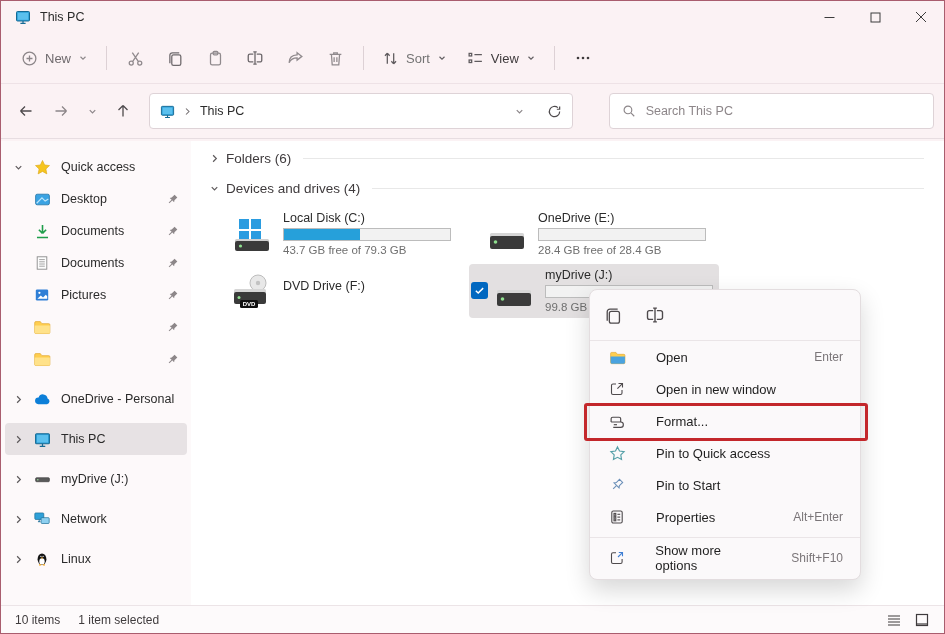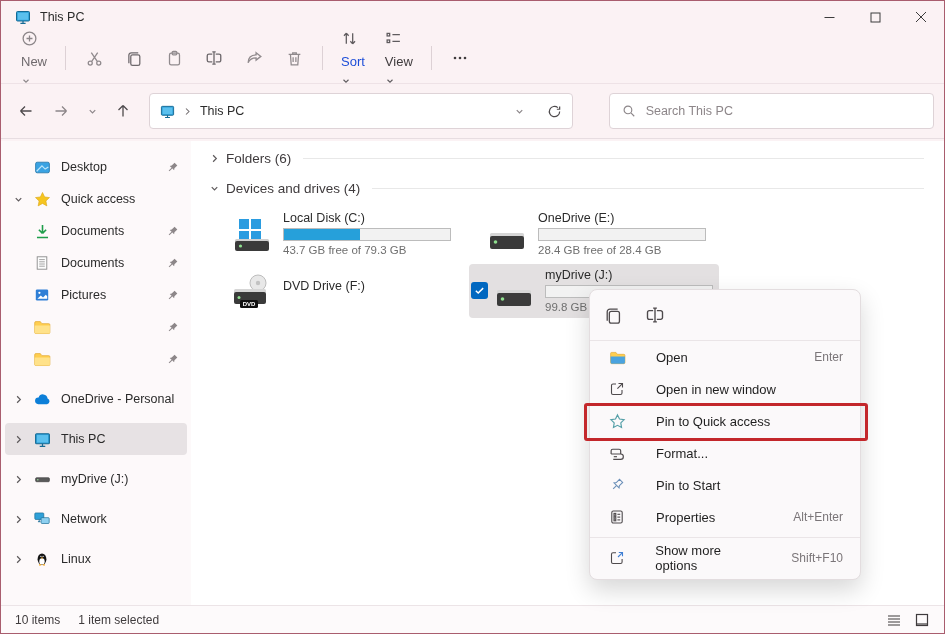--- a/index.html
+++ b/index.html
@@ -9,21 +9,21 @@
             border:1px solid #a95d6e; overflow:hidden; color:#1b1b1b; font-size:13px; }
 
   
   .titlebar { height:32px; display:flex; align-items:center; padding-left:14px; gap:9px; }
   .titlebar .app-title { font-size:12.5px; color:#2b2b2b; }
   .win-controls { position:absolute; top:0; right:0; height:32px; display:flex; }
   .win-btn { width:46px; height:32px; display:flex; align-items:center; justify-content:center; color:#3c3c3c; }
 
   
   .toolbar { height:51px; display:flex; align-items:center; padding:0 10px; border-bottom:1px solid #eee2e6; }
-  .tb-btn { display:flex; gap:7px; padding:6px 10px; border-radius:4px; color:#6f6a6d;flex-direction:column; }
+  .tb-btn { display:flex; align-items:center; gap:7px; padding:6px 10px; border-radius:4px; color:#6f6a6d; }
   .tb-icon-btn { width:40px; height:34px; display:flex; align-items:center; justify-content:center; border-radius:4px; color:#6f6a6d; }
   .tb-sep { width:1px; height:24px; background:#ddd1d5; margin:0 8px; }
   .tb-label { font-size:13px; color:#6f6a6d; }
   .chev-sm { display:inline-flex; }
 
   
   .navbar { height:55px; display:flex; align-items:center; padding:0 10px; gap:4px; border-bottom:1px solid #e7dde1; }
   .nav-btn { width:32px; height:32px; display:flex; align-items:center; justify-content:center; border-radius:4px; color:#4e4a4c; }
   .addressbar { width:438px; height:36px; margin-left:6px; background:#fff; border:1px solid #ded3d7;
                 border-radius:4px; display:flex; align-items:center; padding:0 10px; gap:8px; }
@@ -165,21 +165,21 @@
           <path d="M2.5 4.2h11M6.3 4V2.6h3.4V4M4.2 4.4l.7 9.6h6.2l.7-9.6M6.7 6.8v4.6M9.3 6.8v4.6"></path>
         </svg>
     </div>
     <div class="tb-sep"></div>
     <div class="tb-btn">
       <span>
         <svg width="17" height="17" viewBox="0 0 16 16" fill="none" stroke="#5f5b5e" stroke-width="1.2">
             <path d="M5 13V3M5 3L2.8 5.4M5 3l2.2 2.4M11 3v10M11 13l-2.2-2.4M11 13l2.2-2.4"></path>
           </svg>
       </span>
-      <span class="tb-label" style="color:#1d4ed8">Sort</span>
+      <span class="tb-label" style="color:#737373">Sort</span>
       <span class="chev-sm">
         <svg width="10" height="10" viewBox="0 0 12 12" fill="none" stroke="#5f5b5e" stroke-width="1.3">
             <path d="M3 4.5l3 3 3-3"></path>
           </svg>
       </span>
     </div>
     <div class="tb-btn">
       <span>
         <svg width="17" height="17" viewBox="0 0 16 16" fill="none" stroke="#5f5b5e" stroke-width="1.2">
             <rect x="2" y="3.2" width="2.4" height="2.4"></rect>
@@ -259,52 +259,52 @@
             <circle cx="6.8" cy="6.8" r="4.4"></circle>
             <path d="M10.2 10.2L14 14"></path>
           </svg>
       </span>
       <input type="text" placeholder="Search This PC" style="">
     </div>
   </div>
 
   <div class="main">
     <div class="sidebar">
+
+      <div class="si">
+        <span class="chev">
+          <svg width="11" height="11" viewBox="0 0 12 12" fill="none" stroke="#5e5a5c" stroke-width="1.3">
+              <path d="M3 4.5l3 3 3-3"></path>
+            </svg>
+        </span>
+        <span class="ic">
+          <svg width="17" height="17" viewBox="0 0 16 16">
+              <path d="M8 1.4l2 4.2 4.6.6-3.4 3.2.9 4.6L8 11.7l-4.1 2.3.9-4.6L1.4 6.2 6 5.6z" fill="#f6c51f" stroke="#dca91c" stroke-width=".6"></path>
+            </svg>
+        </span>
+        <span class="lbl">Quick access</span>
+      </div>
 
       <div class="si child">
         <span class="ic">
           <svg width="17" height="17" viewBox="0 0 16 16">
               <rect x="1.5" y="3" width="13" height="10" rx="1.5" fill="#3aa3e3" stroke="#1c6ea0" stroke-width=".7"></rect>
               <path d="M2.5 11.5l5-5 3 3 3-2" stroke="#bfe6fa" stroke-width="1.1" fill="none"></path>
             </svg>
         </span>
         <span class="lbl">Desktop</span>
         <span class="spring"></span>
         <span class="pin">
           <svg width="13" height="13" viewBox="0 0 16 16">
               <g transform="rotate(45 8 8)" fill="#8d8789">
                 <path d="M5.6 2h4.8v5l1.4 2H4.2l1.4-2z"></path>
                 <rect x="7.4" y="9" width="1.2" height="5"></rect>
               </g>
             </svg>
         </span>
-      </div>
-
-      <div class="si">
-        <span class="chev">
-          <svg width="11" height="11" viewBox="0 0 12 12" fill="none" stroke="#5e5a5c" stroke-width="1.3">
-              <path d="M3 4.5l3 3 3-3"></path>
-            </svg>
-        </span>
-        <span class="ic">
-          <svg width="17" height="17" viewBox="0 0 16 16">
-              <path d="M8 1.4l2 4.2 4.6.6-3.4 3.2.9 4.6L8 11.7l-4.1 2.3.9-4.6L1.4 6.2 6 5.6z" fill="#f6c51f" stroke="#dca91c" stroke-width=".6"></path>
-            </svg>
-        </span>
-        <span class="lbl">Quick access</span>
       </div>
 
       <div class="si child">
         <span class="ic">
           <svg width="17" height="17" viewBox="0 0 16 16" fill="none" stroke="#1e9e4a" stroke-width="1.5">
               <path d="M8 1.8v8M8 9.8L4.6 6.4M8 9.8l3.4-3.4M2.8 13.6h10.4"></path>
             </svg>
         </span>
         <span class="lbl">Documents</span>
         <span class="spring"></span>
@@ -612,37 +612,37 @@
             <path d="M7 3H4a1.5 1.5 0 0 0-1.5 1.5V12A1.5 1.5 0 0 0 4 13.5h7.5A1.5 1.5 0 0 0 13 12V9"></path>
             <path d="M9.5 2.5H13.5V6.5M13.2 2.8L8.4 7.6"></path>
           </svg>
       </span>
       <span class="ml">Open in new window</span>
       <span class="ms"></span>
     </div>
 
     <div class="ctx-item">
       <span class="mi">
-        <svg width="17" height="17" viewBox="0 0 16 16" fill="none" stroke="#56a0a8" stroke-width="1.1">
-            <path d="M8 1.8l1.9 3.9 4.3.6-3.1 3 .7 4.3L8 11.6l-3.8 2 .7-4.3-3.1-3 4.3-.6z"></path>
-          </svg>
-      </span>
-      <span class="ml">Pin to Quick access</span>
-      <span class="ms"></span>
-    </div>
-
-    <div class="ctx-item">
-      <span class="mi">
         <svg width="17" height="17" viewBox="0 0 16 16" fill="none" stroke="#4e4a4c" stroke-width="1.1">
             <path d="M2 8.5h9a2.5 2.5 0 0 1 0 5H4"></path>
             <path d="M2 8.5v-3A1.5 1.5 0 0 1 3.5 4h6A1.5 1.5 0 0 1 11 5.5v3"></path>
             <path d="M4.5 11h3"></path>
           </svg>
       </span>
       <span class="ml">Format...</span>
+      <span class="ms"></span>
+    </div>
+
+    <div class="ctx-item">
+      <span class="mi">
+        <svg width="17" height="17" viewBox="0 0 16 16" fill="none" stroke="#56a0a8" stroke-width="1.1">
+            <path d="M8 1.8l1.9 3.9 4.3.6-3.1 3 .7 4.3L8 11.6l-3.8 2 .7-4.3-3.1-3 4.3-.6z"></path>
+          </svg>
+      </span>
+      <span class="ml">Pin to Quick access</span>
       <span class="ms"></span>
     </div>
 
     <div class="ctx-item">
       <span class="mi">
         <svg width="16" height="16" viewBox="0 0 16 16" fill="none" stroke="#6a8fb8" stroke-width="1.1">
             <g transform="rotate(45 8 8)">
               <path d="M5.8 2.2h4.4v4.6l1.3 1.8H4.5l1.3-1.8z"></path>
               <path d="M8 8.8v4.6"></path>
             </g>

